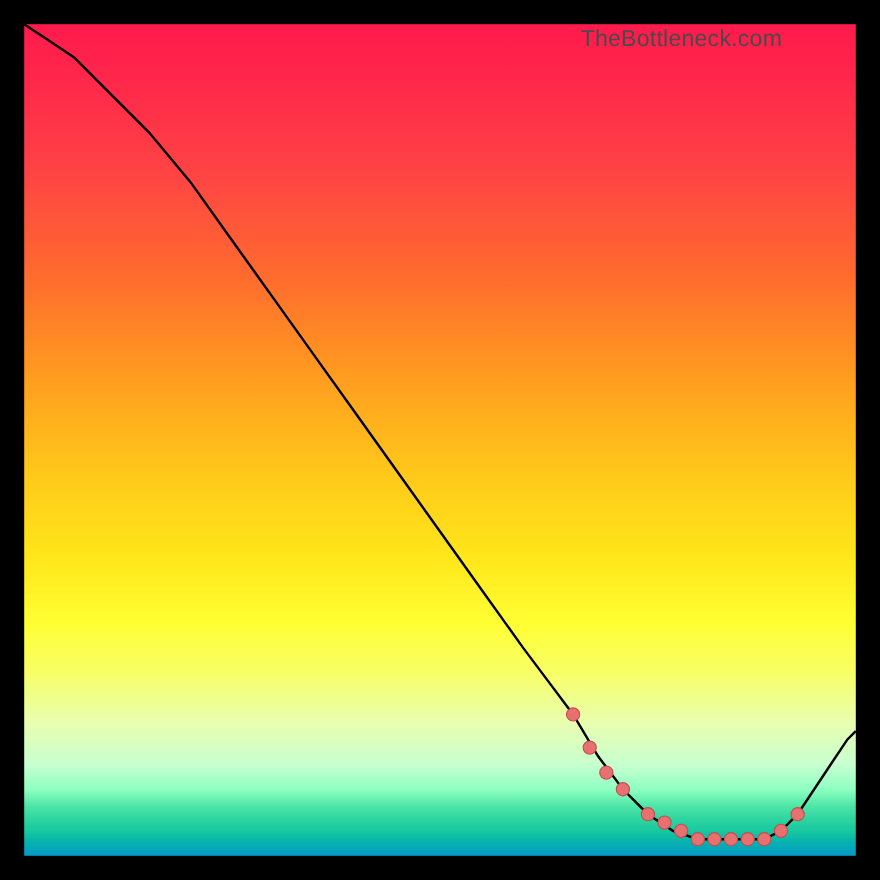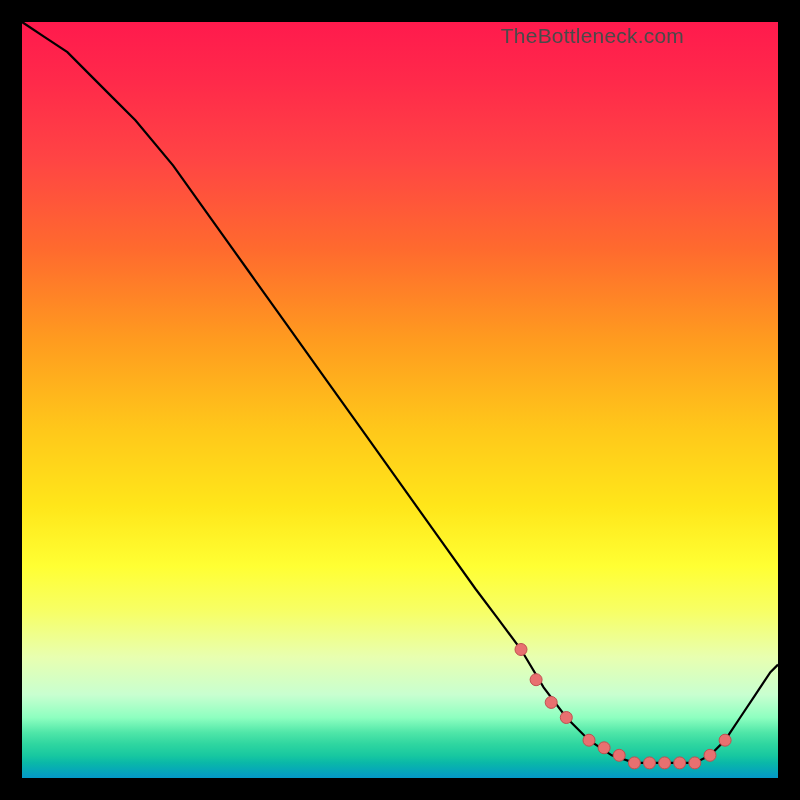--- a/index.html
+++ b/index.html
@@ -11,20 +11,21 @@
     overflow: hidden;
     font-family: Arial, Helvetica, sans-serif;
   }
   .frame {
     position: absolute;
     left: 22px;
     top: 22px;
     width: 672px;
     height: 756px;
     background: #000;
+    padding-left: 27px;
   }
   .plot {
     position: absolute;
     left: 0;
     top: 0;
     width: 756px;
     height: 756px;
     
     background: linear-gradient(
       to bottom,

